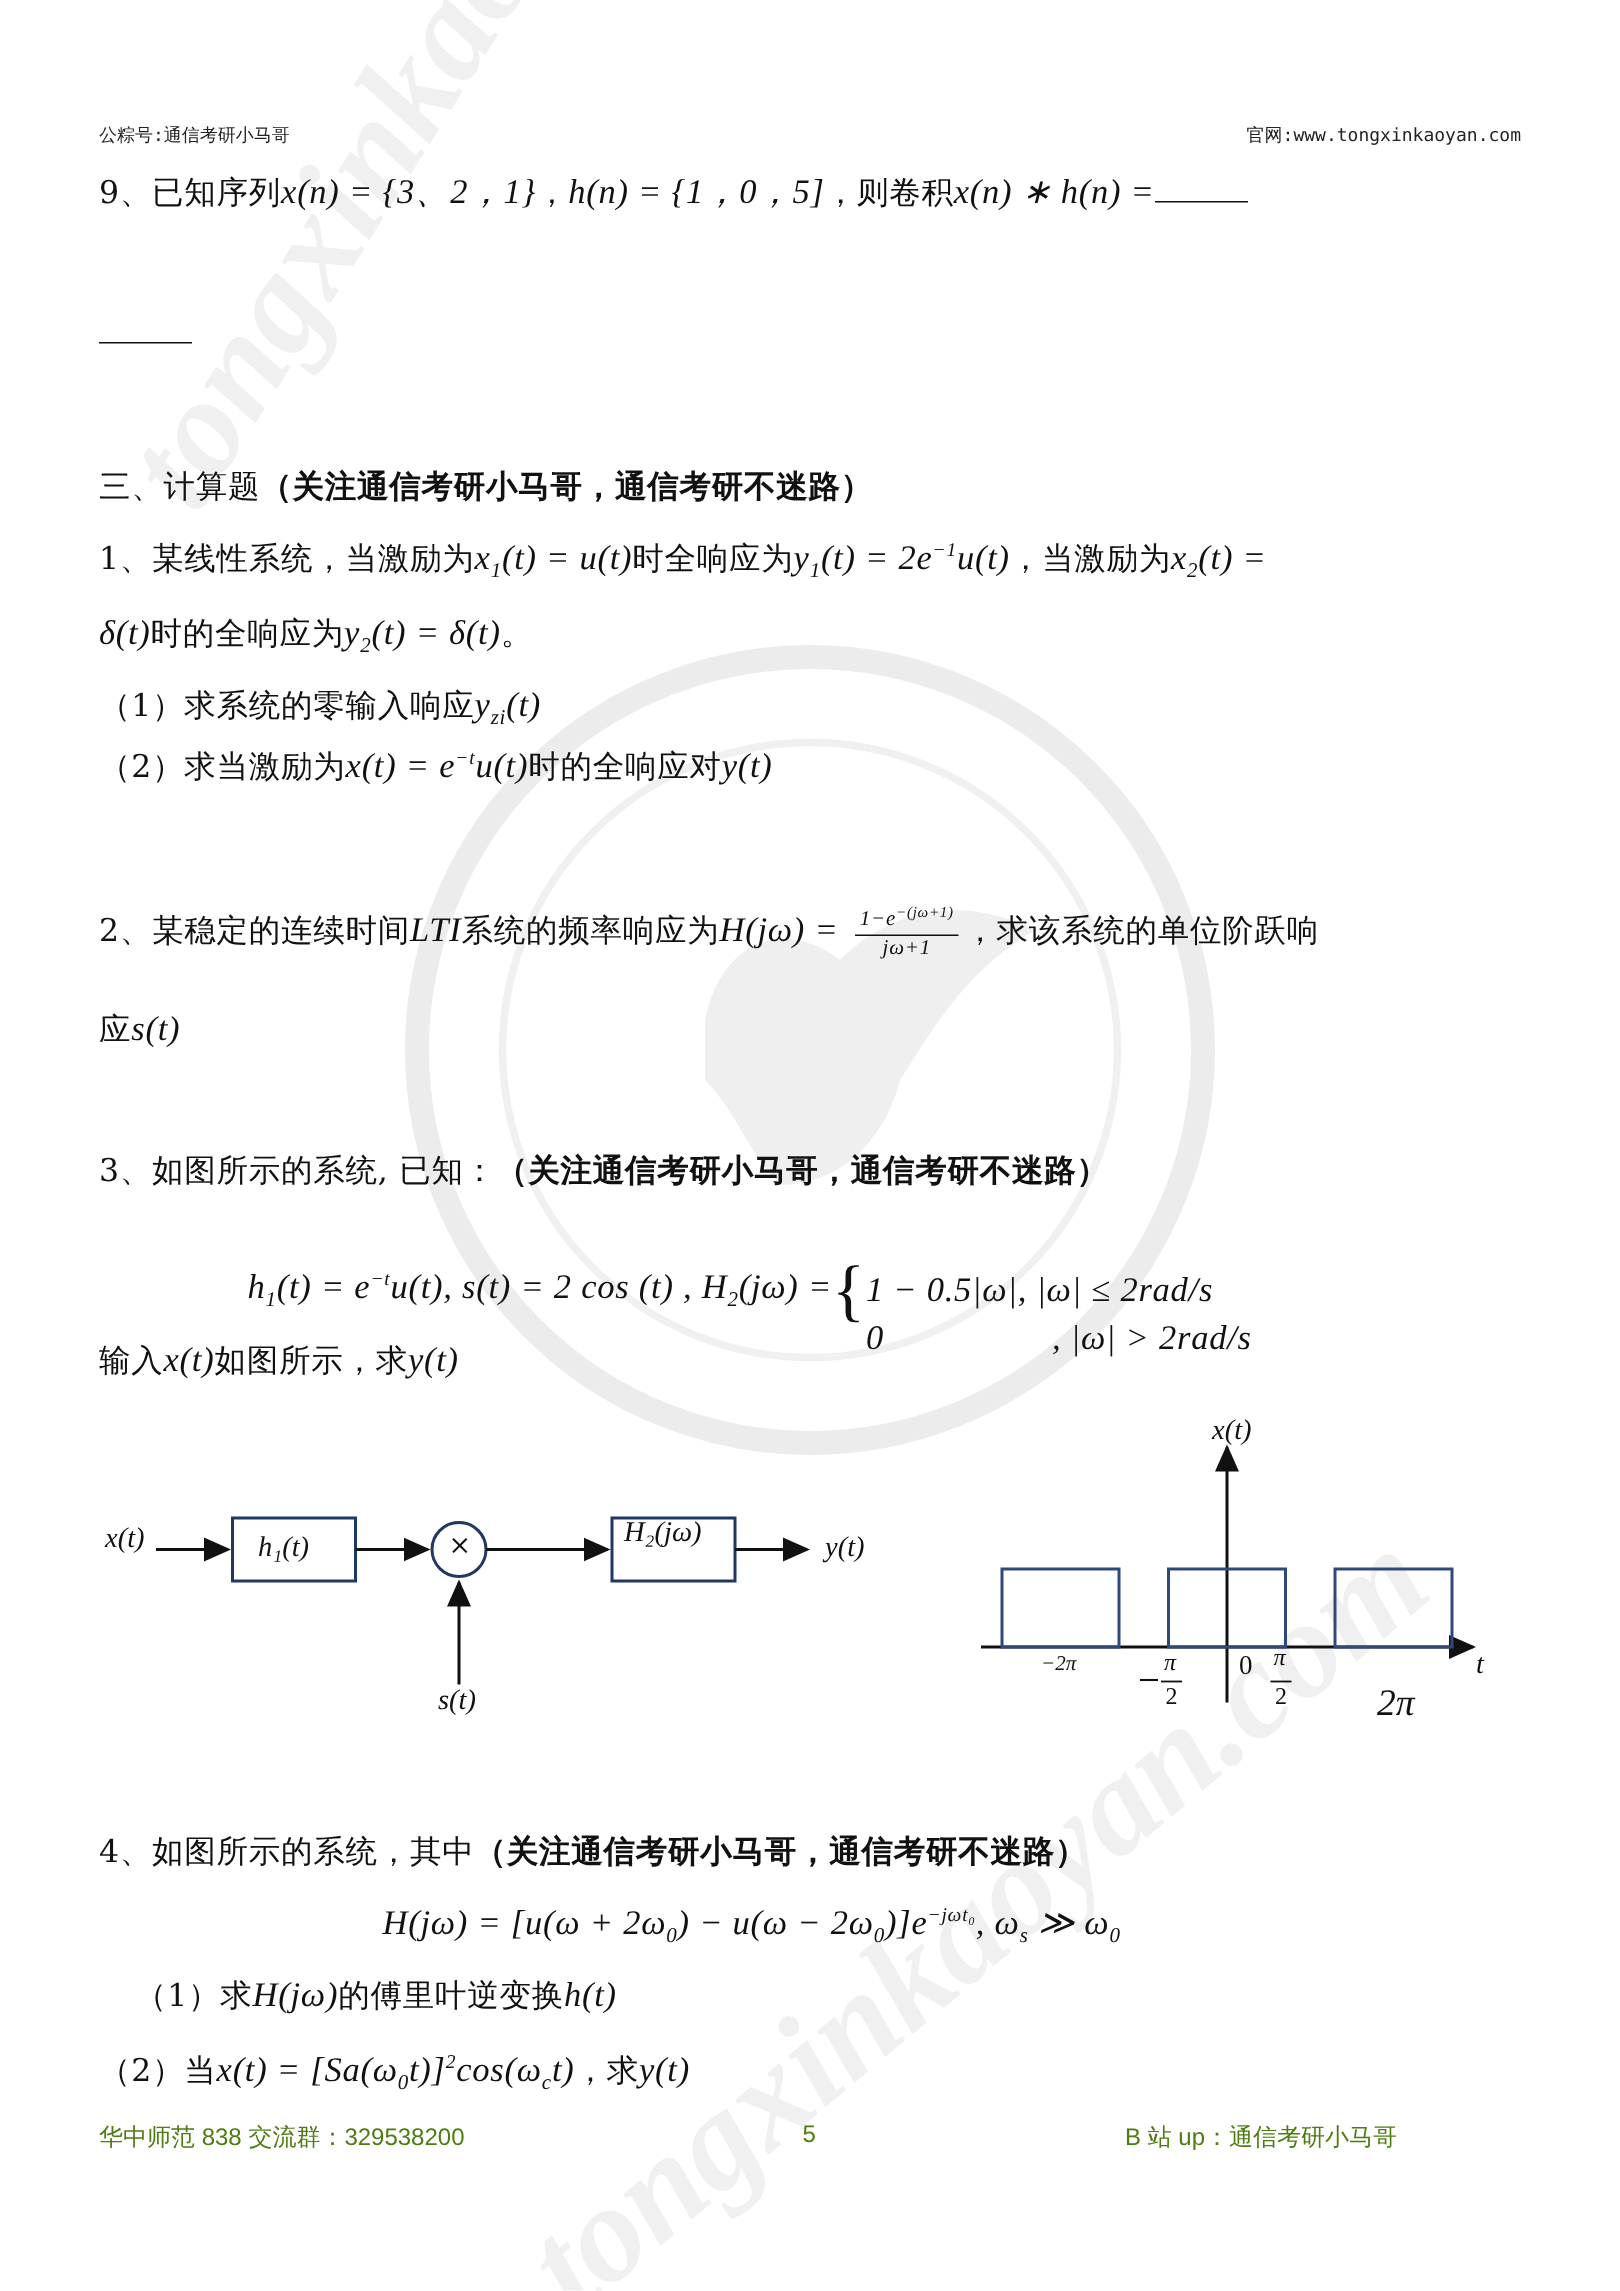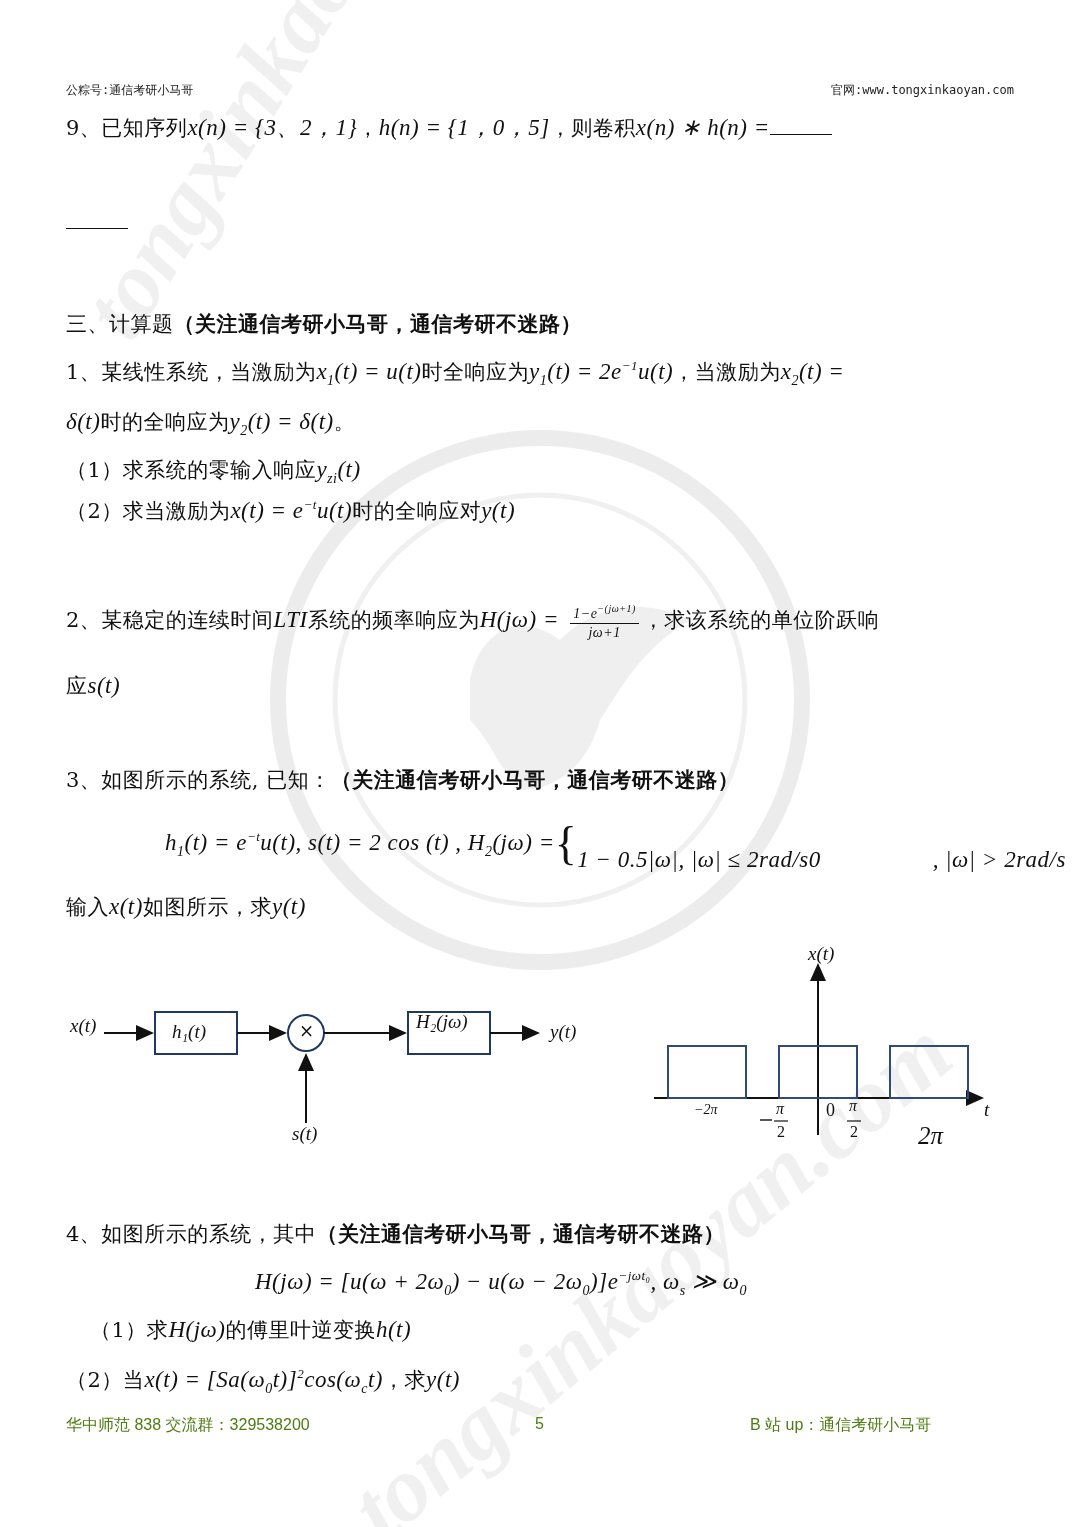--- a/index.html
+++ b/index.html
@@ -11,21 +11,21 @@
   .math { font-family: "Liberation Serif", serif; font-style: italic; font-size: 23px; }
   .up { font-size: 13px; vertical-align: super; }
   .sub { font-size: 14px; vertical-align: sub; }
   .bold { font-weight: bold; }
   .blank { display: inline-block; border-bottom: 1.5px solid #111; width: 62px; height: 18px; vertical-align: baseline; }
   .frac { display: inline-flex; flex-direction: column; align-items: center; vertical-align: middle;
           font-family: "Liberation Serif", serif; font-style: italic; font-size: 14px; margin: 0 4px; }
   .frac .num { border-bottom: 1.5px solid #111; padding: 0 3px 1px 3px; }
   .frac .den { padding-top: 1px; }
   .brace { font-size: 46px; font-family: "Liberation Serif", serif; vertical-align: middle; line-height: 1; }
-  .cases { display: inline-flex; flex-direction: row; vertical-align: middle; line-height: 32px; margin-top: 32px; }
+  .cases { display: inline-flex; flex-direction: column; vertical-align: middle; line-height: 32px; margin-top: 32px; }
   .footer { font-family: "Liberation Sans", sans-serif; font-size: 16px; color: #4d7c0f; top: 1415px; }
   .wm-text { font-family: "Liberation Serif", serif; font-style: italic; font-weight: bold;
              font-size: 92px; color: rgba(200,200,200,0.28); white-space: nowrap; }
 </style>
 </head>
 <body>
 
 <div class="abs" style="left:0;top:0;width:1080px;height:1527px;pointer-events:none;">
   <svg width="1080" height="1527">
     <circle cx="540" cy="700" r="262" fill="none" stroke="rgba(200,200,200,0.35)" stroke-width="16"></circle>

